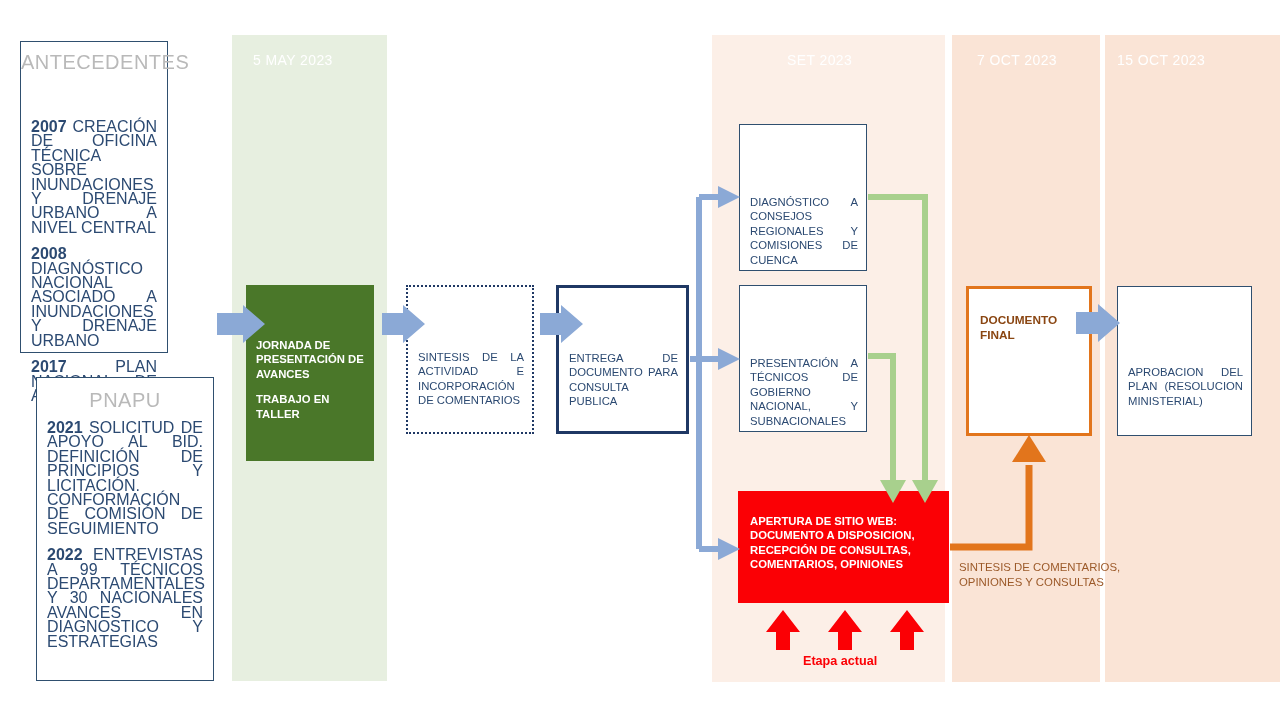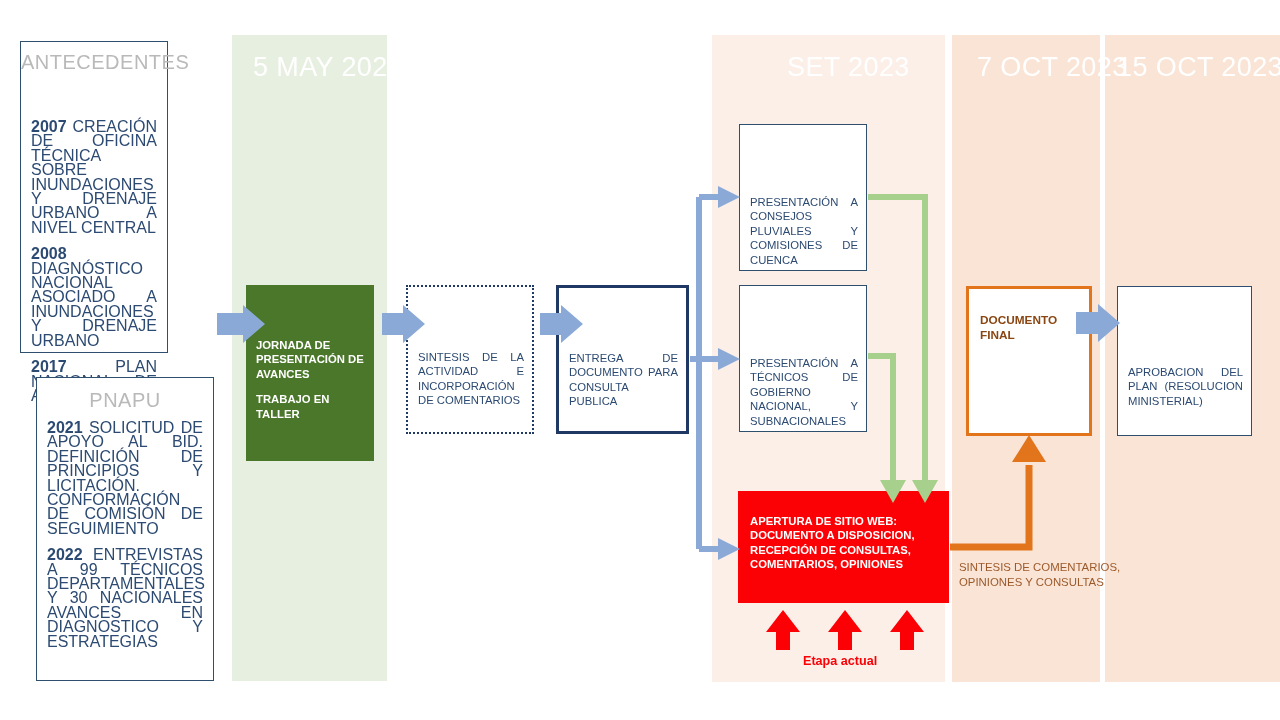--- a/index.html
+++ b/index.html
@@ -11,21 +11,21 @@
     overflow:hidden;
     position:relative;
   }
   .stage{position:absolute;left:0;top:0;width:1280px;height:720px;}
 
   
   .band{position:absolute;}
   .band-label{
     position:absolute;
     color:#ffffff;
-    font-size:27px;
+    font-size:14px;
     letter-spacing:.4px;
     white-space:nowrap;
   }
 
   
   .panel{
     position:absolute;
     border:1px solid #2f4f6f;
     background:#ffffff;
     box-sizing:border-box;
@@ -139,21 +139,21 @@
 
   <div class="box dotted" style="left:406px;top:285px;width:128px;height:149px;">
     <div class="box-txt" style="top:63px;">SINTESIS DE LA ACTIVIDAD E INCORPORACIÓN DE COMENTARIOS</div>
   </div>
 
   <div class="box navy" style="left:556px;top:285px;width:133px;height:149px;">
     <div class="box-txt" style="top:63px;">ENTREGA DE DOCUMENTO PARA CONSULTA PUBLICA</div>
   </div>
 
   <div class="box thin" style="left:739px;top:124px;width:128px;height:147px;">
-    <div class="box-txt" style="top:70px;">PRESENTACIÓN A CONSEJOS PLUVIALES Y COMISIONES DE CUENCA</div>
+    <div class="box-txt" style="top:70px;">DIAGNÓSTICO A CONSEJOS REGIONALES Y COMISIONES DE CUENCA</div>
   </div>
 
   <div class="box thin" style="left:739px;top:285px;width:128px;height:147px;">
     <div class="box-txt" style="top:70px;">PRESENTACIÓN A TÉCNICOS DE GOBIERNO NACIONAL, Y SUBNACIONALES</div>
   </div>
 
   <div class="box red" style="left:738px;top:491px;width:211px;height:112px;">
     <div class="box-txt" style="top:23px;left:12px;right:10px;text-align:left;">APERTURA DE SITIO WEB: DOCUMENTO A DISPOSICION, RECEPCIÓN DE CONSULTAS, COMENTARIOS, OPINIONES</div>
   </div>
 

